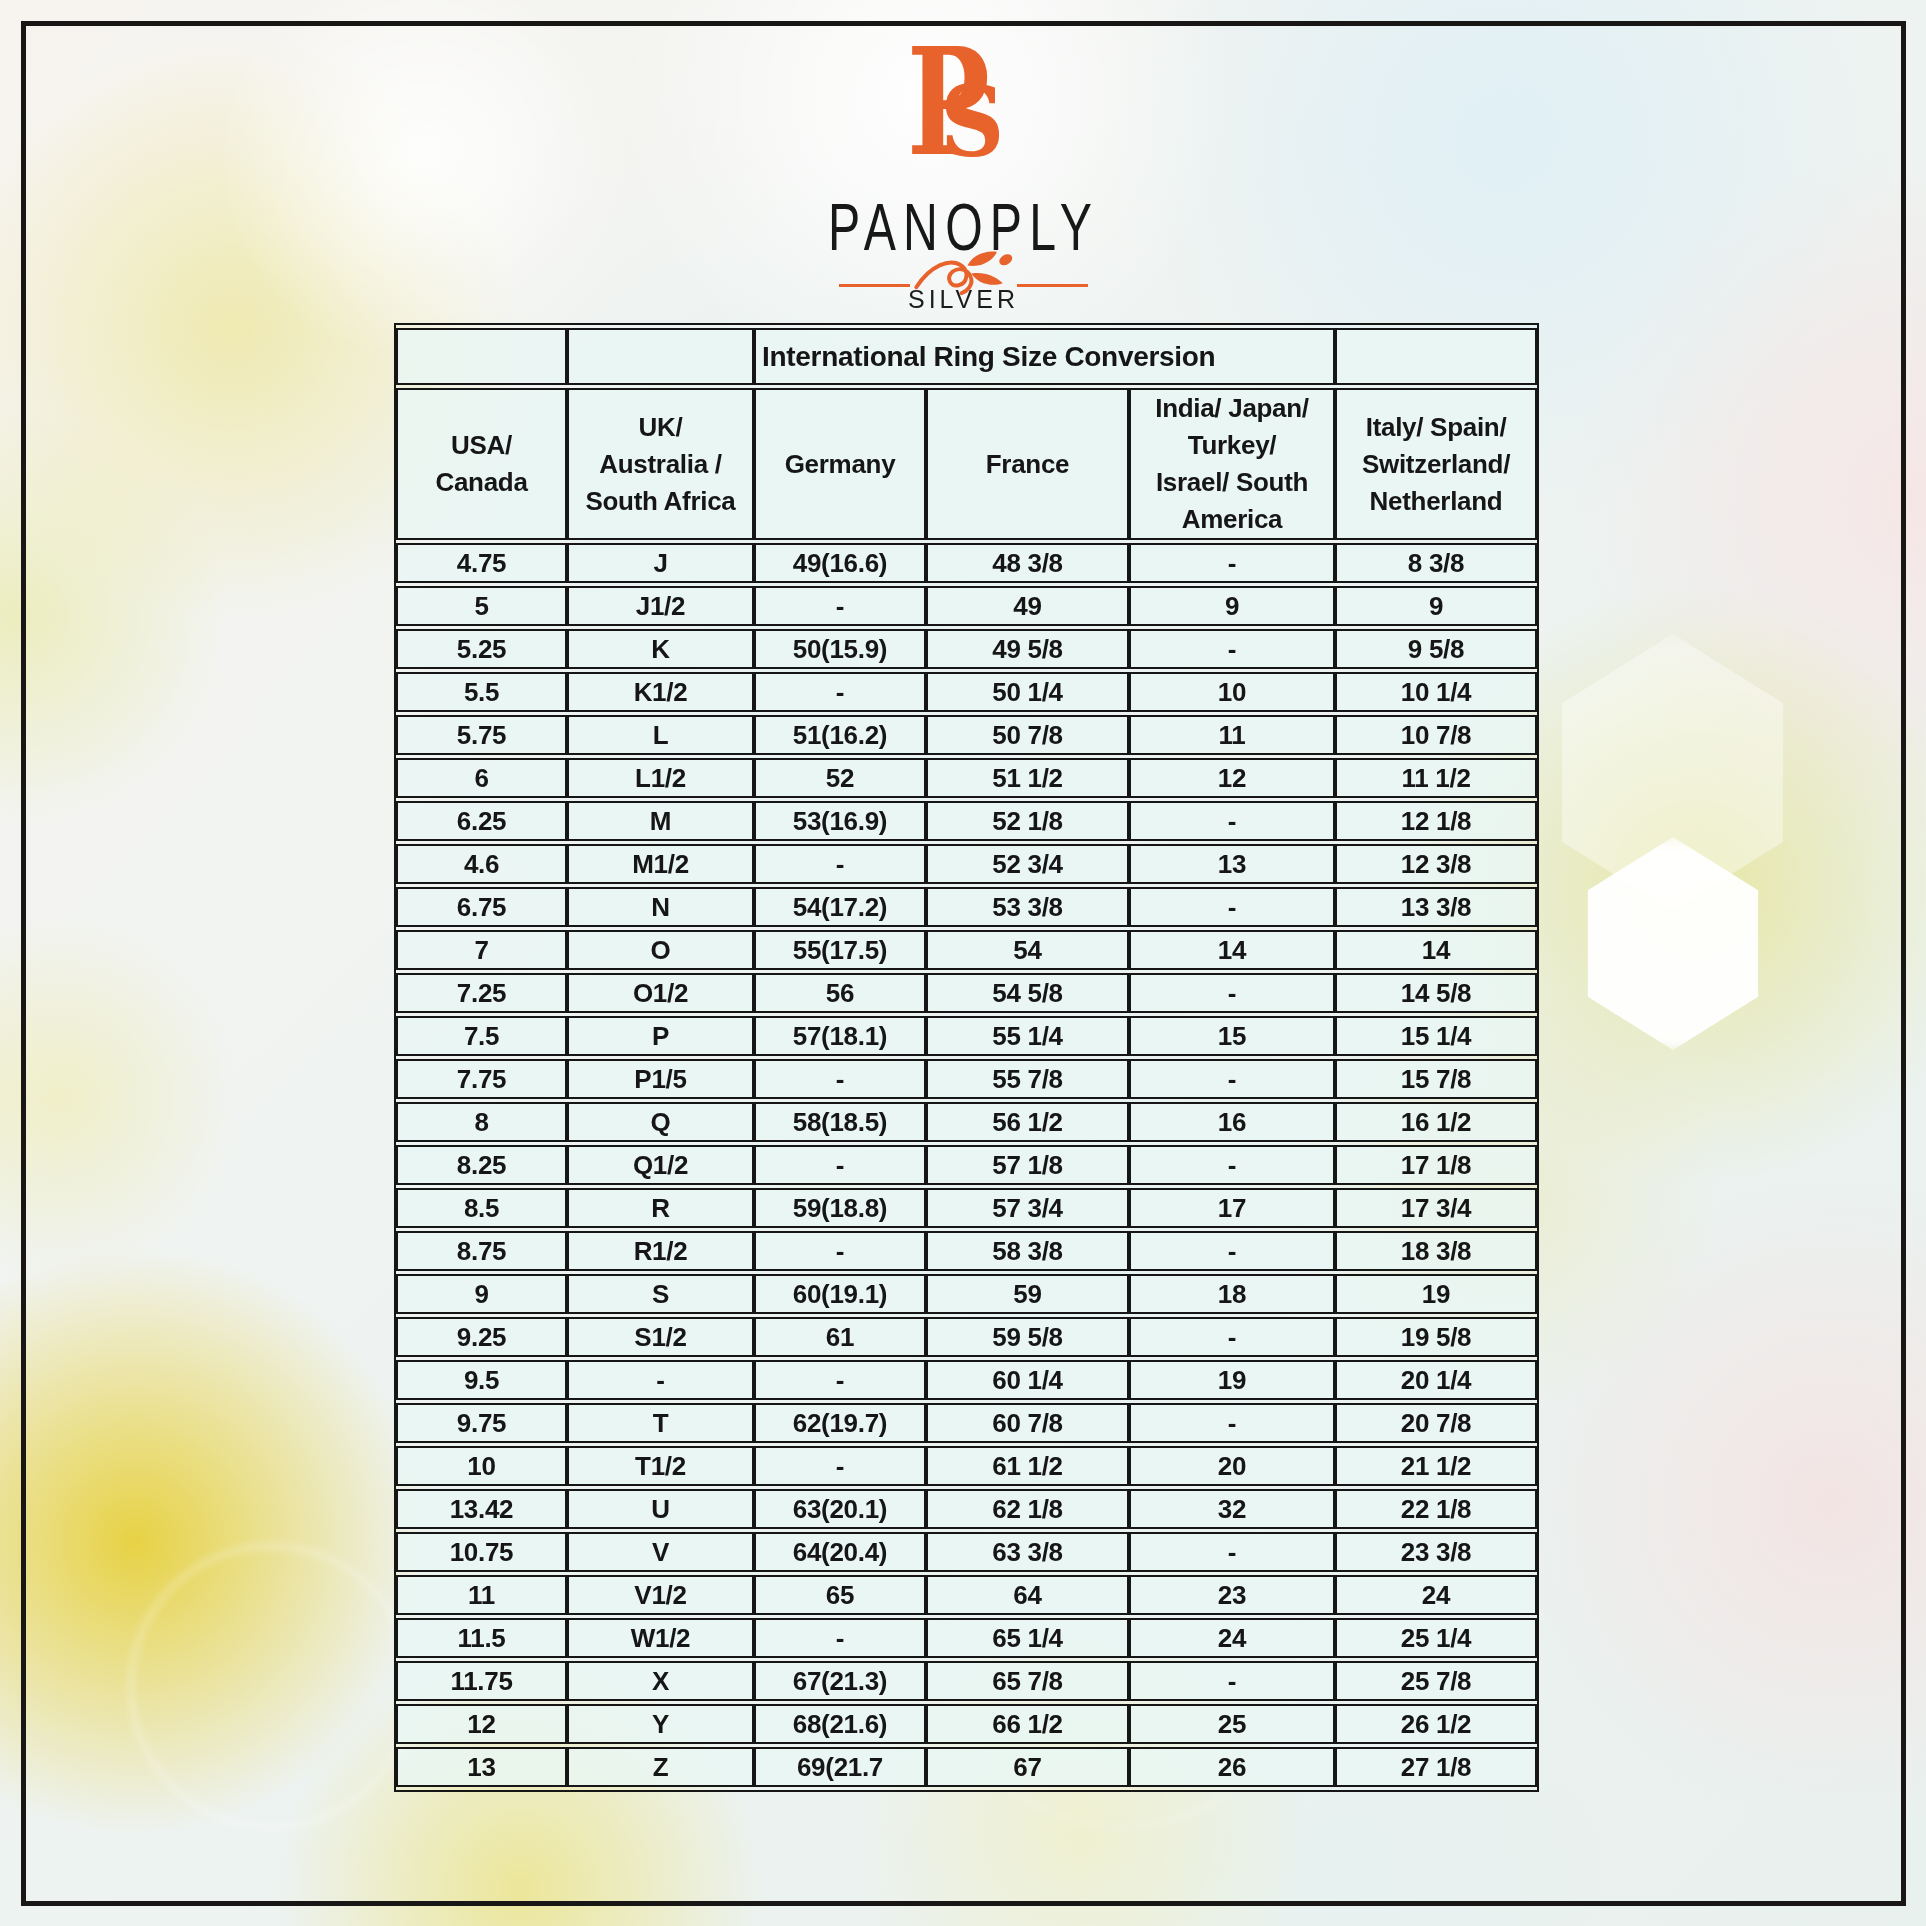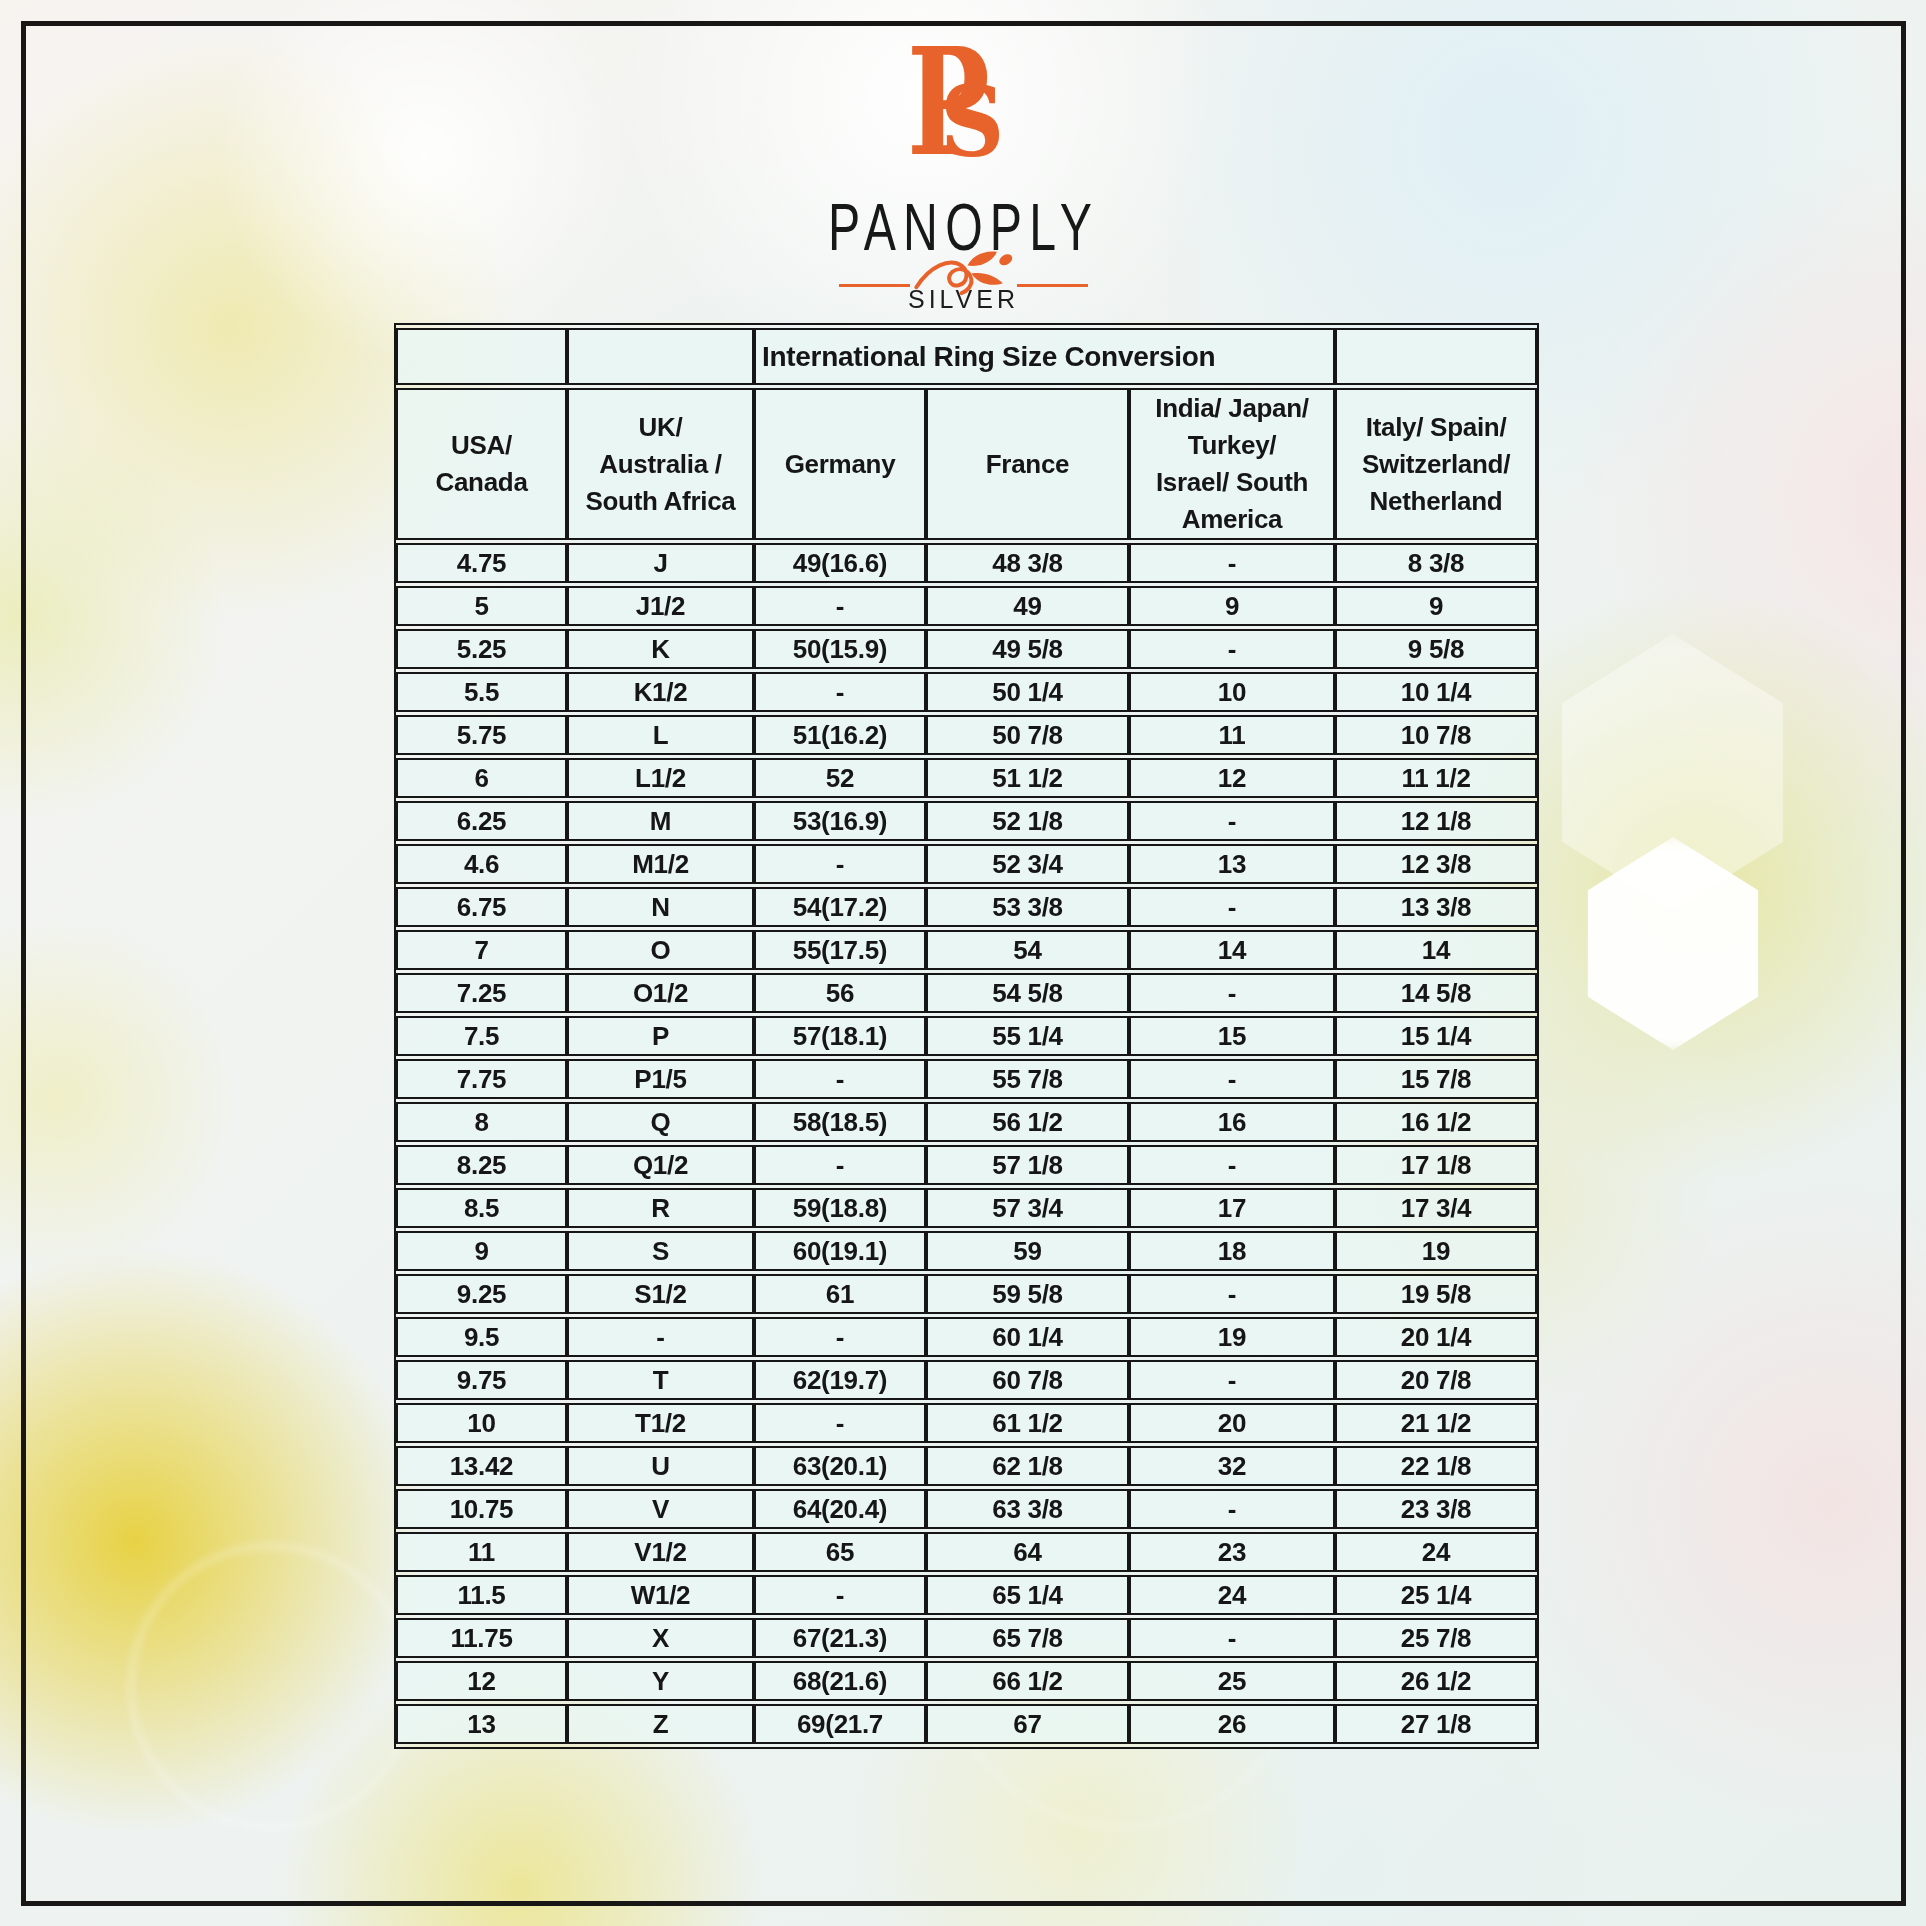--- a/index.html
+++ b/index.html
@@ -259,20 +259,28 @@
         </tr>
         <tr>
           <td>8.5</td>
           <td>R</td>
           <td>59(18.8)</td>
           <td>57 3/4</td>
           <td>17</td>
           <td>17 3/4</td>
         </tr>
         <tr>
+          <td>8.75</td>
+          <td>R1/2</td>
+          <td>-</td>
+          <td>58 3/8</td>
+          <td>-</td>
+          <td>18 3/8</td>
+        </tr>
+        <tr>
           <td>9</td>
           <td>S</td>
           <td>60(19.1)</td>
           <td>59</td>
           <td>18</td>
           <td>19</td>
         </tr>
         <tr>
           <td>9.25</td>
           <td>S1/2</td>

